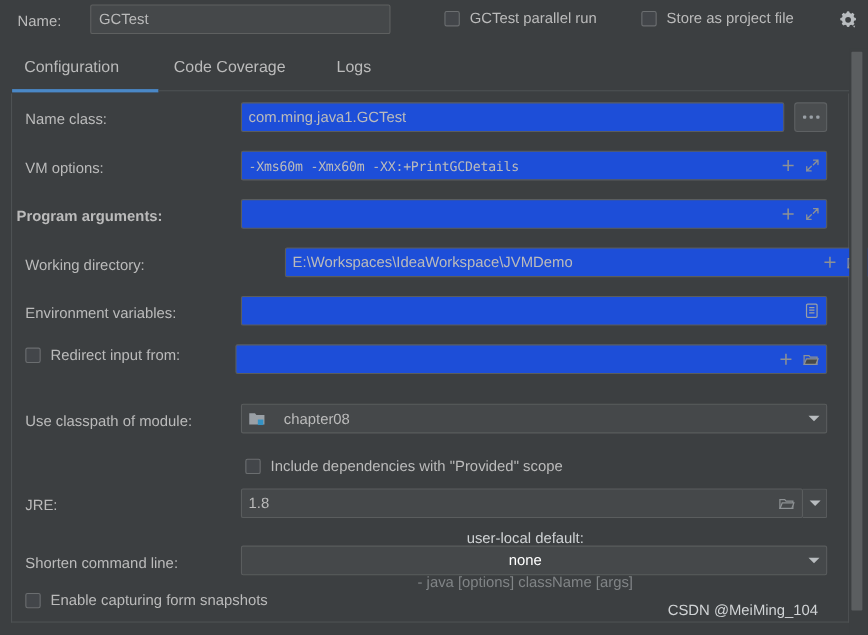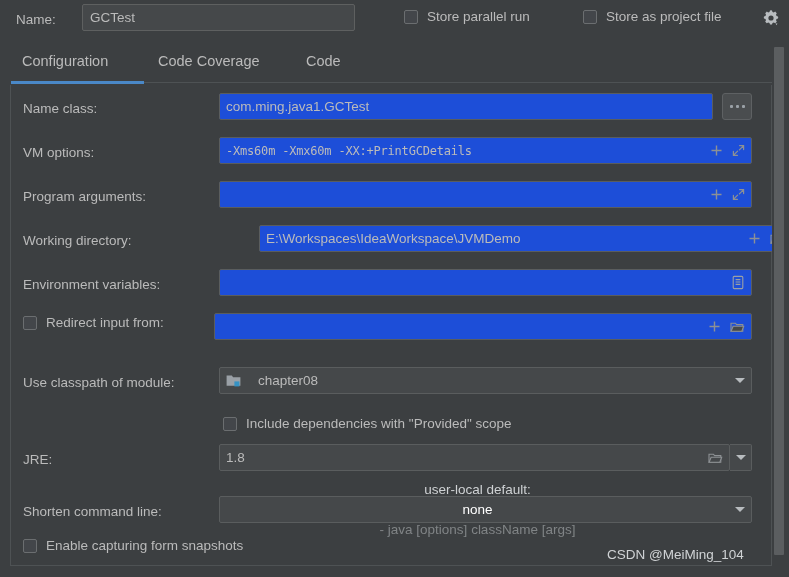--- a/index.html
+++ b/index.html
@@ -248,41 +248,41 @@
 <body>
 
 <div class="root">
 
   <div class="name-row">
     <span class="name-label">Name:</span>
     <input class="name-input" type="text" value="GCTest" style="">
 
     <div class="cb-group parallel">
       <span class="cbox"></span>
-      <span class="cb-label">Store parallel run</span>
+      <span class="cb-label">GCTest parallel run</span>
     </div>
 
     <div class="cb-group store">
       <span class="cbox"></span>
       <span class="cb-label">Store as project file</span>
     </div>
 
     <span class="gear">
       <svg width="18" height="18" viewBox="0 0 18 18">
         <path d="M9 1.2l1 .2.5 1.5 1.3.5 1.4-.8.8.8.8.8-.8 1.4.5 1.3 1.5.5.2 1-.2 1-1.5.5-.5 1.3.8 1.4-.8.8-.8.8-1.4-.8-1.3.5-.5 1.5-1 .2-1-.2-.5-1.5-1.3-.5-1.4.8-.8-.8-.8-.8.8-1.4-.5-1.3-1.5-.5-.2-1 .2-1 1.5-.5.5-1.3-.8-1.4.8-.8.8-.8 1.4.8 1.3-.5.5-1.5z" fill="#b8bcbf"></path>
         <circle cx="9" cy="9" r="2.6" fill="#3c3f41"></circle>
         <path d="M13.5 14.5l2 0 -1 1.8z" fill="#b8bcbf"></path>
       </svg>
     </span>
   </div>
 
   <div class="tabs">
     <span class="tab t0">Configuration</span>
     <span class="tab t1">Code Coverage</span>
-    <span class="tab t2">Code</span>
+    <span class="tab t2">Logs</span>
     <div class="tab-underline"></div>
     <div class="tabs-divider"></div>
   </div>
 
   <div class="panel">
 
     <span class="lbl" style="left:12px; top:16px;">Name class:</span>
     <div class="field" style="left:208px; top:8px; width:494px; height:27px;">
       <span class="val">com.ming.java1.GCTest</span>
     </div>
@@ -298,21 +298,21 @@
       <span class="field-icons">
         <svg width="13" height="13" viewBox="0 0 13 13">
           <path d="M6.5 1.5v10M1.5 6.5h10" stroke="#8d9194" stroke-width="1.4" fill="none"></path>
         </svg>
         <svg width="13" height="13" viewBox="0 0 13 13">
           <path d="M7.6 1.6h4v4M11.6 1.6L7.4 5.8M5.4 11.4h-4v-4M1.4 11.4l4.2-4.2" stroke="#8d9194" stroke-width="1.2" fill="none" stroke-linecap="round"></path>
         </svg>
       </span>
     </div>
 
-    <span class="lbl" style="left:12px; top:104px;">Program arguments:</span>
+    <span class="lbl" style="left:4px; top:104px;font-weight:bold;">Program arguments:</span>
     <div class="field" style="left:208px; top:96px; width:533px; height:27px;">
       <span class="val"></span>
       <span class="field-icons">
         <svg width="13" height="13" viewBox="0 0 13 13">
           <path d="M6.5 1.5v10M1.5 6.5h10" stroke="#8d9194" stroke-width="1.4" fill="none"></path>
         </svg>
         <svg width="13" height="13" viewBox="0 0 13 13">
           <path d="M7.6 1.6h4v4M11.6 1.6L7.4 5.8M5.4 11.4h-4v-4M1.4 11.4l4.2-4.2" stroke="#8d9194" stroke-width="1.2" fill="none" stroke-linecap="round"></path>
         </svg>
       </span>

